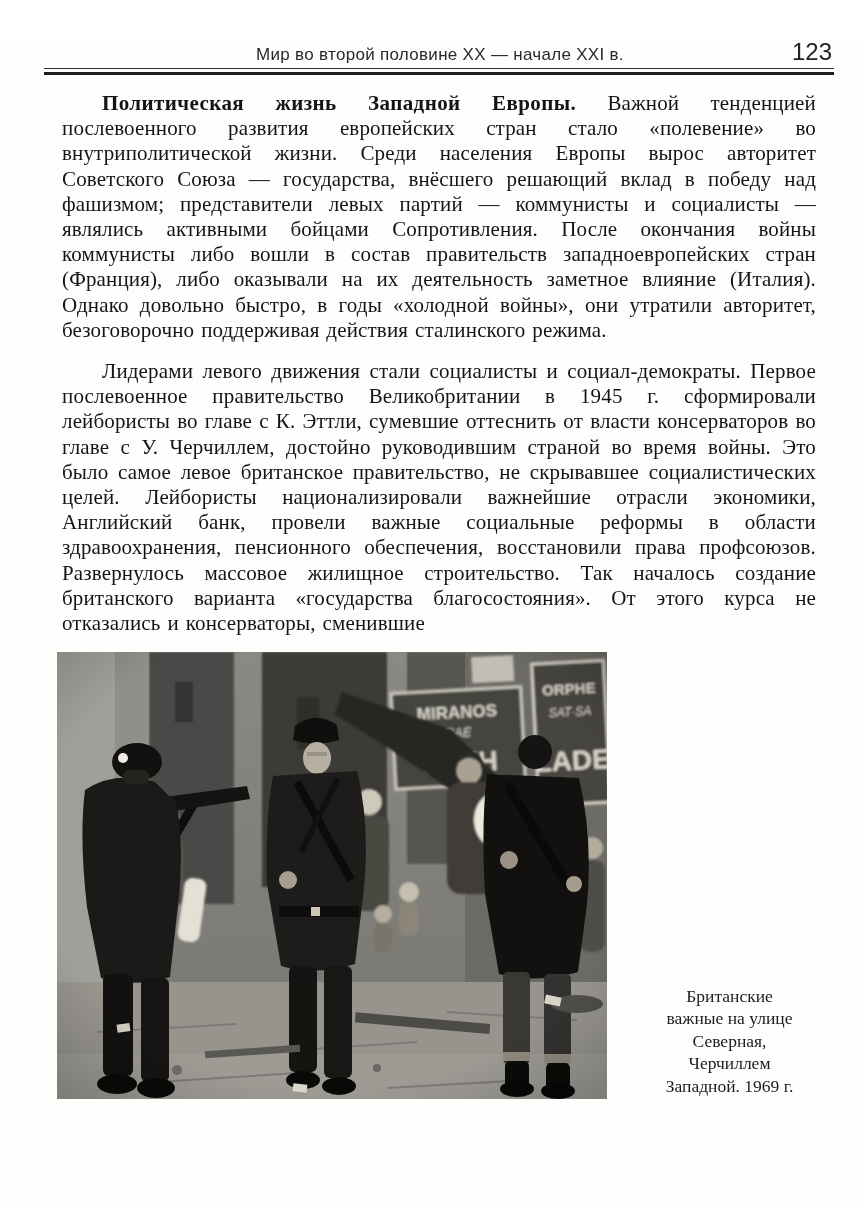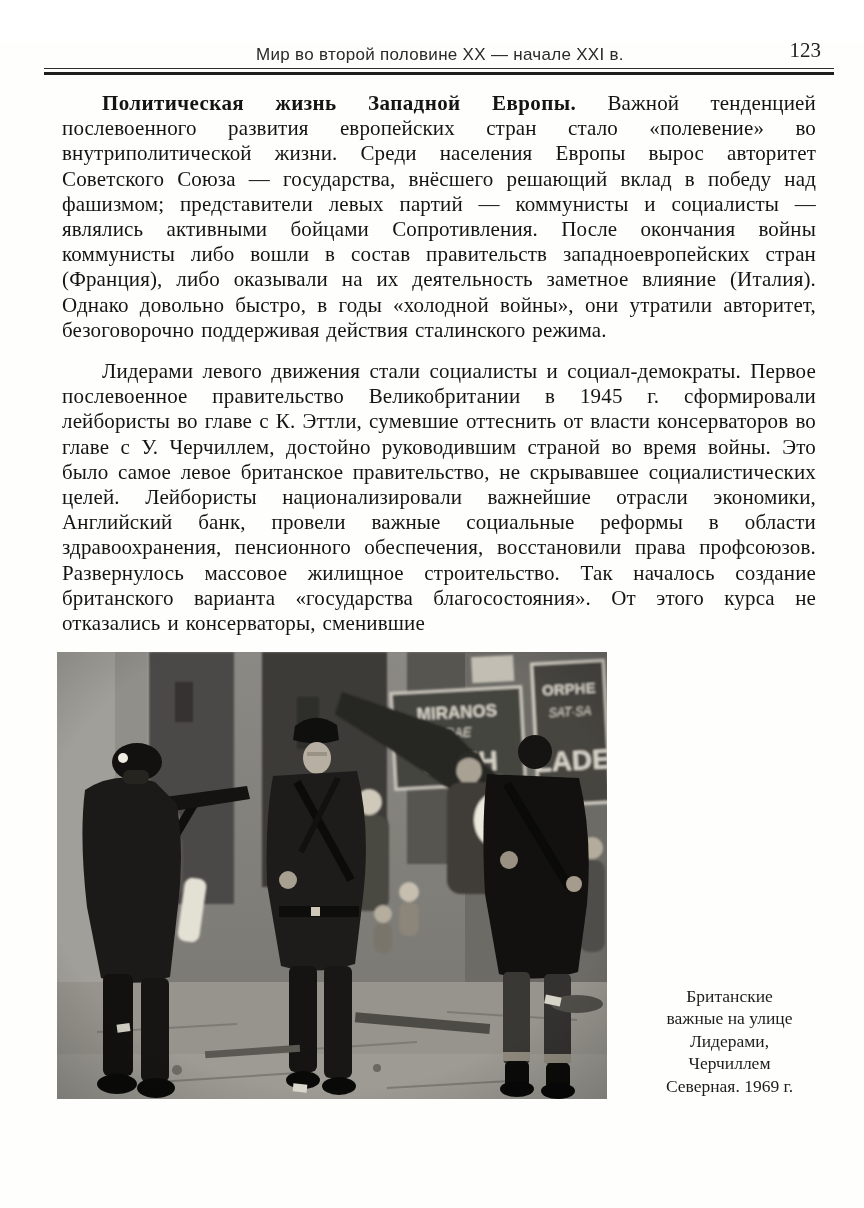--- a/index.html
+++ b/index.html
@@ -23,24 +23,23 @@
   }
   .running-head {
     text-align: center;
     font-size: 17px;
     letter-spacing: 0.3px;
     color: #2a2a28;
     padding-top: 3px;
   }
   .page-number {
     position: absolute;
-    right: 13px; top: -4px;
-    font-size: 21px;
+    right: 2px; top: -4px;
+    font-size: 24px;
     color: #222220;
-    font-family: Liberation Serif, serif;
   }
   .rule-thin  { margin: 2px 30px 0 44px; border-top: 1.5px solid #2e2e2c; }
   .rule-thick { margin: 3px 30px 0 44px; border-top: 3px solid #1e1e1c; }
   
   .body-text {
     margin: 14px 32px 0 46px;
     font-family: "Liberation Serif", serif;
     font-size: 21px;
     line-height: 25.2px;
     text-align: justify;
@@ -216,19 +215,19 @@
           <rect x="236" y="432" width="14" height="8" fill="#d9d6cb" transform="rotate(6 243 436)"></rect>
         </g>
 
         <rect width="550" height="447" fill="url(#vig)"></rect>
       </svg>
     </div>
 
     <figcaption class="caption">
       <div>Британские</div>
       <div>важные на улице</div>
-      <div>Лидерами,</div>
+      <div>Северная,</div>
       <div>Черчиллем</div>
-      <div><span>Северная.</span> <span class="yr">1969 г.</span></div>
+      <div><span>Западной.</span> <span class="yr">1969 г.</span></div>
     </figcaption>
   </figure>
 
 </div>
 
 </body></html>

